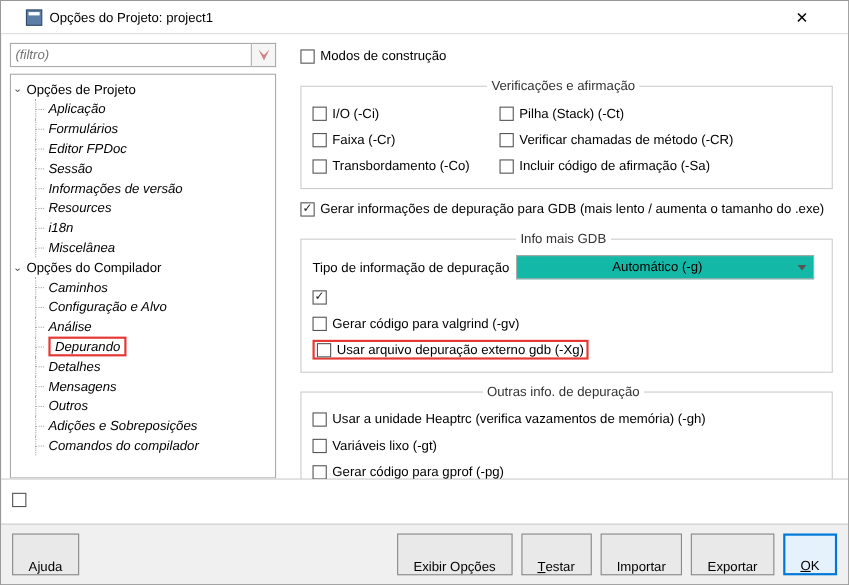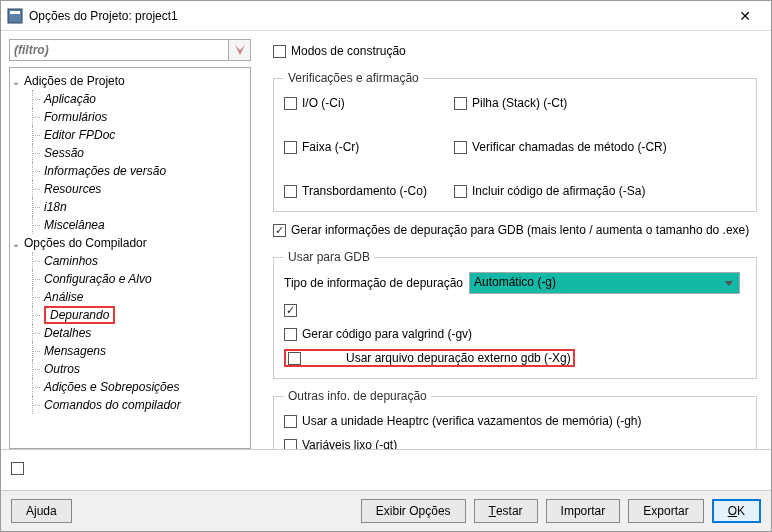--- a/index.html
+++ b/index.html
@@ -1,47 +1,47 @@
 <!DOCTYPE html>
 <html><head>
 <meta charset="utf-8">
 <style>
 * { box-sizing: border-box; margin: 0; padding: 0; font-family: "Segoe UI", Tahoma, sans-serif; font-size: 12px; }
 body { background: #fff; width: 772px; height: 532px; overflow: hidden; border: 1px solid #999; display: flex; flex-direction: column; }
-.titlebar { height: 30px; background: #fff; border-bottom: 1px solid #ddd; display: flex; align-items: center; padding: 0 6px; }
+.titlebar { height: 30px; background: #fff; border-bottom: 1px solid #ddd; display: flex; align-items: center; padding: 0 22px; }
 .titlebar-icon { width: 16px; height: 16px; margin-right: 6px; display:inline-block; }
 .titlebar-icon svg { width:16px; height:16px; }
 .title-text { flex: 1; color: #000; }
 .close-btn { width: 40px; height: 28px; display: flex; align-items: center; justify-content: center; cursor: pointer; font-size: 14px; }
 .main { flex: 1; display: flex; overflow: hidden; }
 .sidebar { width: 258px; border-right: 0; padding: 8px 8px 0 8px; display:flex; flex-direction:column; }
 .filter-row { display: flex; margin-bottom: 6px; }
-.filter-input { flex: 1; height: 22px; border: 1px solid #aaa; padding: 2px 4px; color: #888; font-style: italic; font-weight: bold; }
+.filter-input { flex: 1; height: 22px; border: 1px solid #aaa; padding: 2px 4px; color: #888; font-style: italic; }
 .filter-btn { width: 22px; height: 22px; border: 1px solid #aaa; border-left:none; background: #f5f5f5; display:flex; align-items:center; justify-content:center; cursor:pointer; }
 .tree { flex:1; border: 1px solid #aaa; overflow-y: auto; padding: 4px 0; background:#fff; }
 .tree-header { display: flex; align-items: center; color: #000; height: 18px; cursor: pointer; }
 .toggle { width: 12px; text-align: center; margin-right: 2px; color: #555; font-size: 10px; }
 .tree-item { display: flex; align-items: center; height: 18px; padding-left: 34px; cursor: pointer; color: #000; position:relative;font-style:italic; }
 .tree-item.selected .item-text { background: #fff; border: 2px solid #e53935; padding: 0 4px; }
 .tree-line { position:absolute; left:22px; top:0; bottom:0; border-left:1px dotted #aaa; }
 .tree-elbow { position:absolute; left:22px; top:9px; width:8px; border-top:1px dotted #aaa; }
 .content { flex: 1; padding: 10px 14px 0 14px; overflow-y: auto; }
 .checkbox-row { display: flex; align-items: center; height: 20px; margin-bottom: 4px; }
 .cb { width: 13px; height: 13px; border: 1px solid #555; margin-right: 5px; display: inline-flex; align-items:center; justify-content:center; background:#fff; cursor:pointer; }
 .cb.checked::after { content: "✓"; font-size: 11px; line-height: 11px; color: #222; }
-fieldset { border: 1px solid #ccc; margin: 10px 0 8px 0; padding: 8px 16px 6px 10px; }
+fieldset { border: 1px solid #ccc; margin: 10px 0 8px 0; padding: 8px 16px 6px 10px; text-align: center; }
 fieldset legend { padding: 0 4px; color: #333; }
-.grid2 { display:grid; grid-template-columns: 150px 1fr; row-gap: 20px; }
+.grid2 { display:grid; grid-template-columns: 150px 1fr; row-gap: 0; }
 .label-row { display:flex; align-items:center; margin-bottom:6px; }
 .dropdown { flex:1; height:22px; border:1px solid #aaa; padding:2px 18px 2px 4px; background:#14b8a6; position:relative; cursor:pointer; }
 .dropdown::after { content:""; position:absolute; right:6px; top:8px; border-left:4px solid transparent; border-right:4px solid transparent; border-top:5px solid #555; }
 .red-outline { border: 2px solid #e53935; padding: 0 2px; }
 .bottom-strip1 { border-top: 1px solid #ccc; padding: 8px 10px; display:flex; align-items:center; }
 .bottom-strip2 { border-top: 1px solid #ccc; padding: 8px 10px; display:flex; align-items:center; gap: 8px; background:#f0f0f0; }
-.btn { height: 24px; padding: 0 14px; border: 1px solid #888; background: #e9e9e9; cursor:pointer; display:inline-flex; align-items:center; justify-content:center; }
+.btn { height: 38px; padding: 0 14px; border: 1px solid #888; background: #e9e9e9; cursor:pointer; display:inline-flex; align-items:flex-end; justify-content:center; }
 .btn.default { border: 2px solid #0078d7; background:#e5f1fb; }
 .btn .ul { text-decoration: underline; }
 .spacer { flex:1; }
 </style>
 </head>
 <body>
 
 <div class="titlebar">
   <span class="titlebar-icon">
     <svg viewBox="0 0 16 16">
@@ -59,21 +59,21 @@
       <input class="filter-input" placeholder="(filtro)" style="">
       <div class="filter-btn">
         <svg width="12" height="12" viewBox="0 0 12 12">
             <path d="M1 1 L6 6 L11 1 L6 11 Z" fill="#b55" opacity="0.7"></path>
           </svg>
       </div>
     </div>
     <div class="tree" id="tree">
         <div class="tree-header">
           <span class="toggle">⌄</span>
-          <span>Adições de Projeto</span>
+          <span>Opções de Projeto</span>
         </div>
         <div class="tree-item">
           <span class="tree-line"></span>
           <span class="tree-elbow"></span>
           <span class="item-text">Aplicação</span>
         </div>
         <div class="tree-item">
           <span class="tree-line"></span>
           <span class="tree-elbow"></span>
           <span class="item-text">Formulários</span>
@@ -195,35 +195,35 @@
           </div>
         </div>
     </fieldset>
 
     <div class="checkbox-row" style="margin-top:8px;">
       <span class="cb checked"></span>
         <span>Gerar informações de depuração para GDB (mais lento / aumenta o tamanho do .exe)</span>
     </div>
 
     <fieldset>
-      <legend>Usar para GDB</legend>
+      <legend>Info mais GDB</legend>
       <div class="label-row">
         <span style="margin-right:6px;">Tipo de informação de depuração</span>
         <div class="dropdown"><span>Automático (-g)</span></div>
       </div>
       <div id="gdb-items">
           <div class="checkbox-row">
             <span class="cb checked"></span>
           </div>
           <div class="checkbox-row">
             <span class="cb"></span>
             <span>Gerar código para valgrind (-gv)</span>
           </div>
           <div class="checkbox-row">
-            <span class="red-outline" style="display:inline-flex;align-items:center;gap:40px;">
+            <span class="red-outline" style="display:inline-flex;align-items:center;">
               <span class="cb"></span>
               <span>Usar arquivo depuração externo gdb (-Xg)</span>
             </span>
           </div>
         </div>
     </fieldset>
 
     <fieldset>
       <legend>Outras info. de depuração</legend>
       <div id="other-items">

